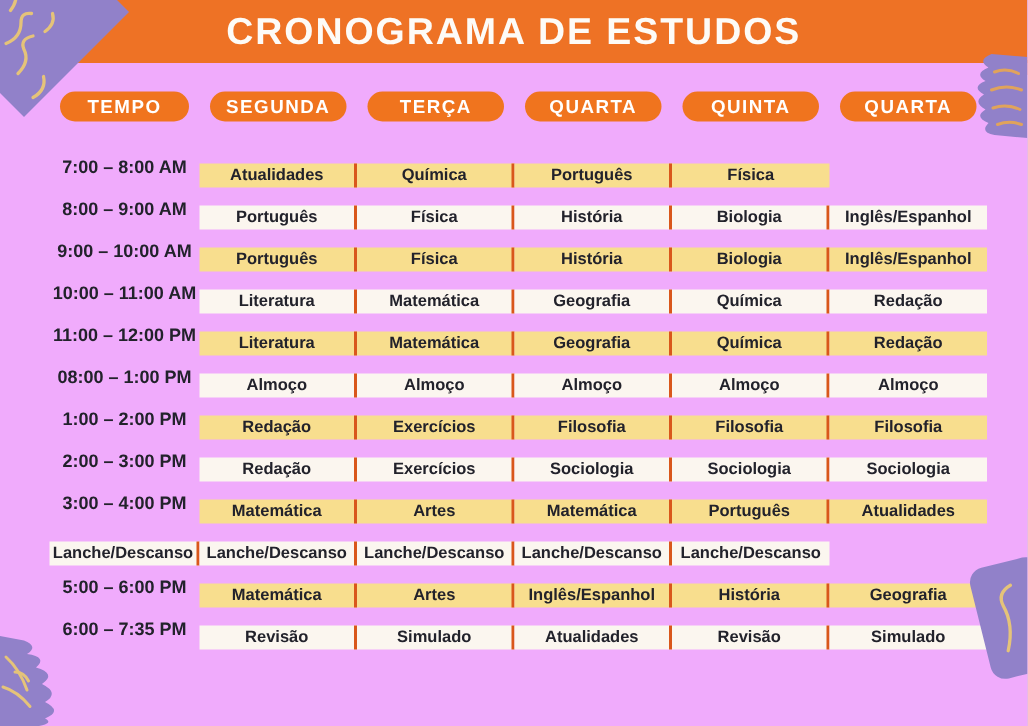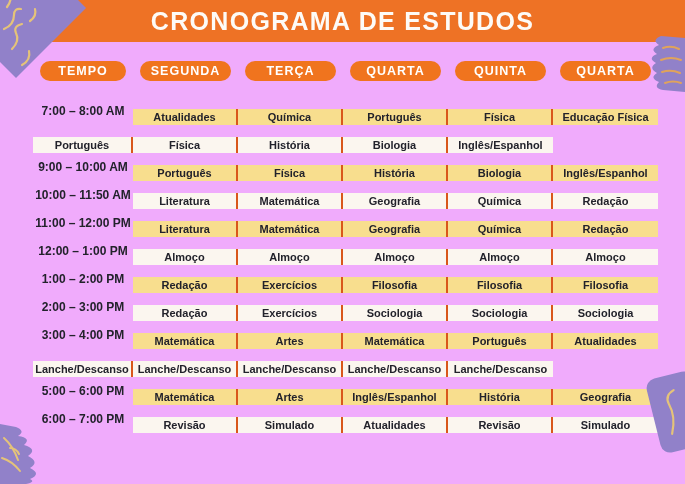--- a/index.html
+++ b/index.html
@@ -174,60 +174,60 @@
       </div>
   </div>
 
   <div class="table">
     <div class="row hl">
       <div class="cell time">7:00 – 8:00 AM</div>
       <div class="cell subject">Atualidades</div>
       <div class="cell subject">Química</div>
       <div class="cell subject">Português</div>
       <div class="cell subject">Física</div>
-      <div class="cell subject">Educação Física</div>
-    </div>
-
-    <div class="row">
+    </div>
+
+    <div class="row">
+      <div class="cell time">8:00 – 9:00 AM</div>
       <div class="cell subject">Português</div>
       <div class="cell subject">Física</div>
       <div class="cell subject">História</div>
       <div class="cell subject">Biologia</div>
       <div class="cell subject">Inglês/Espanhol</div>
     </div>
 
     <div class="row hl">
       <div class="cell time">9:00 – 10:00 AM</div>
       <div class="cell subject">Português</div>
       <div class="cell subject">Física</div>
       <div class="cell subject">História</div>
       <div class="cell subject">Biologia</div>
       <div class="cell subject">Inglês/Espanhol</div>
     </div>
 
     <div class="row">
-      <div class="cell time">10:00 – 11:50 AM</div>
+      <div class="cell time">10:00 – 11:00 AM</div>
       <div class="cell subject">Literatura</div>
       <div class="cell subject">Matemática</div>
       <div class="cell subject">Geografia</div>
       <div class="cell subject">Química</div>
       <div class="cell subject">Redação</div>
     </div>
 
     <div class="row hl">
       <div class="cell time">11:00 – 12:00 PM</div>
       <div class="cell subject">Literatura</div>
       <div class="cell subject">Matemática</div>
       <div class="cell subject">Geografia</div>
       <div class="cell subject">Química</div>
       <div class="cell subject">Redação</div>
     </div>
 
     <div class="row">
-      <div class="cell time">12:00 – 1:00 PM</div>
+      <div class="cell time">08:00 – 1:00 PM</div>
       <div class="cell subject">Almoço</div>
       <div class="cell subject">Almoço</div>
       <div class="cell subject">Almoço</div>
       <div class="cell subject">Almoço</div>
       <div class="cell subject">Almoço</div>
     </div>
 
     <div class="row hl">
       <div class="cell time">1:00 – 2:00 PM</div>
       <div class="cell subject">Redação</div>
@@ -266,21 +266,21 @@
     <div class="row hl">
       <div class="cell time">5:00 – 6:00 PM</div>
       <div class="cell subject">Matemática</div>
       <div class="cell subject">Artes</div>
       <div class="cell subject">Inglês/Espanhol</div>
       <div class="cell subject">História</div>
       <div class="cell subject">Geografia</div>
     </div>
 
     <div class="row">
-      <div class="cell time">6:00 – 7:00 PM</div>
+      <div class="cell time">6:00 – 7:35 PM</div>
       <div class="cell subject">Revisão</div>
       <div class="cell subject">Simulado</div>
       <div class="cell subject">Atualidades</div>
       <div class="cell subject">Revisão</div>
       <div class="cell subject">Simulado</div>
     </div>
   </div>
 
 </div>
 

